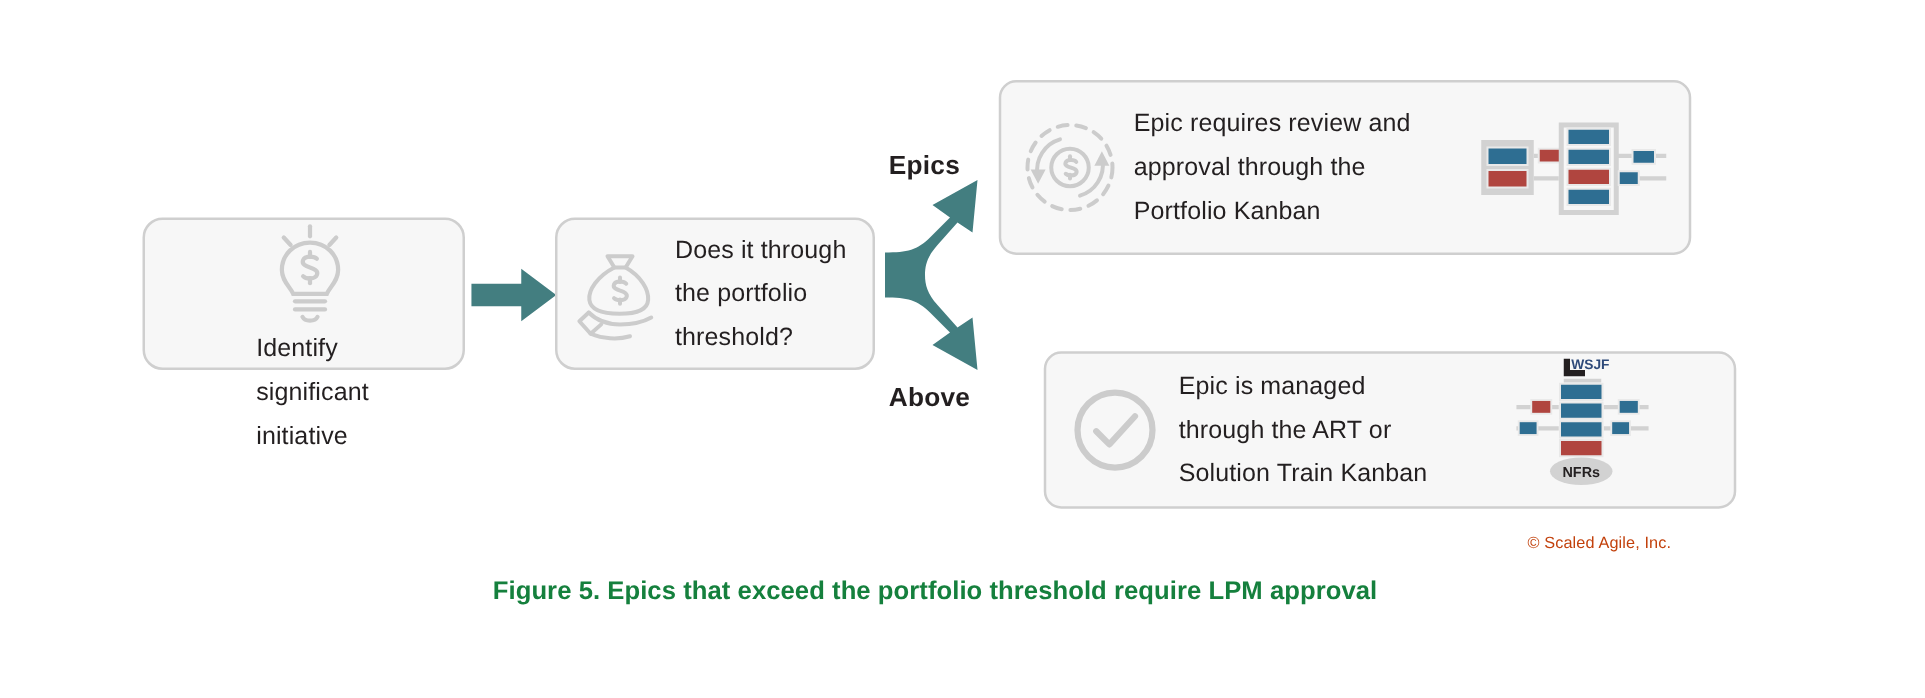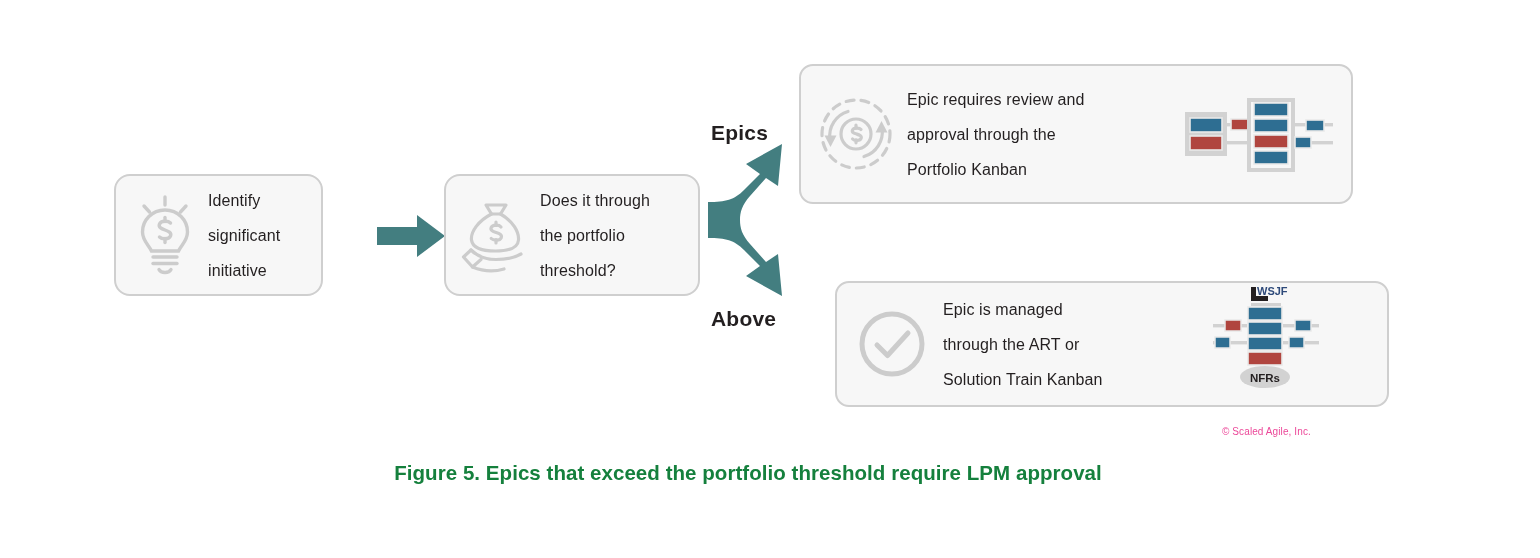--- a/index.html
+++ b/index.html
@@ -30,34 +30,35 @@
     align-items: center;
   }
   .node .icon-slot {
     flex: 0 0 auto;
     display: flex;
     align-items: center;
     justify-content: center;
   }
   .node .node-text {
     color: #231f20;
-    font-size: 16px;
+    font-size: 20px;
     line-height: 35px;
     white-space: pre-line;
     letter-spacing: 0.1px;
   }
 
   
   #node-identify {
     left: 114px;
     top: 174px;
-    width: 209px;
+    width: 258px;
     height: 122px;
     border-radius: 16px;
     padding-left: 10px;
+    flex-direction: column;
   }
   #node-identify .icon-slot { width: 78px; }
   #node-identify .node-text { margin-left: 4px; }
 
   #node-threshold {
     left: 444px;
     top: 174px;
     width: 256px;
     height: 122px;
     border-radius: 16px;
@@ -111,22 +112,22 @@
     letter-spacing: 0.2px;
   }
   #label-above { left: 711px; top: 121px; }
   #label-below { left: 711px; top: 307px; }
 
   
   #copyright {
     position: absolute;
     left: 1222px;
     top: 426px;
-    font-size: 10px;
-    color: #ec4899;
+    font-size: 13px;
+    color: #c2410c;
     letter-spacing: 0.1px;
   }
 
   
   #figure-caption {
     position: absolute;
     left: 0;
     top: 461px;
     width: 1540px;
     text-align: center;

